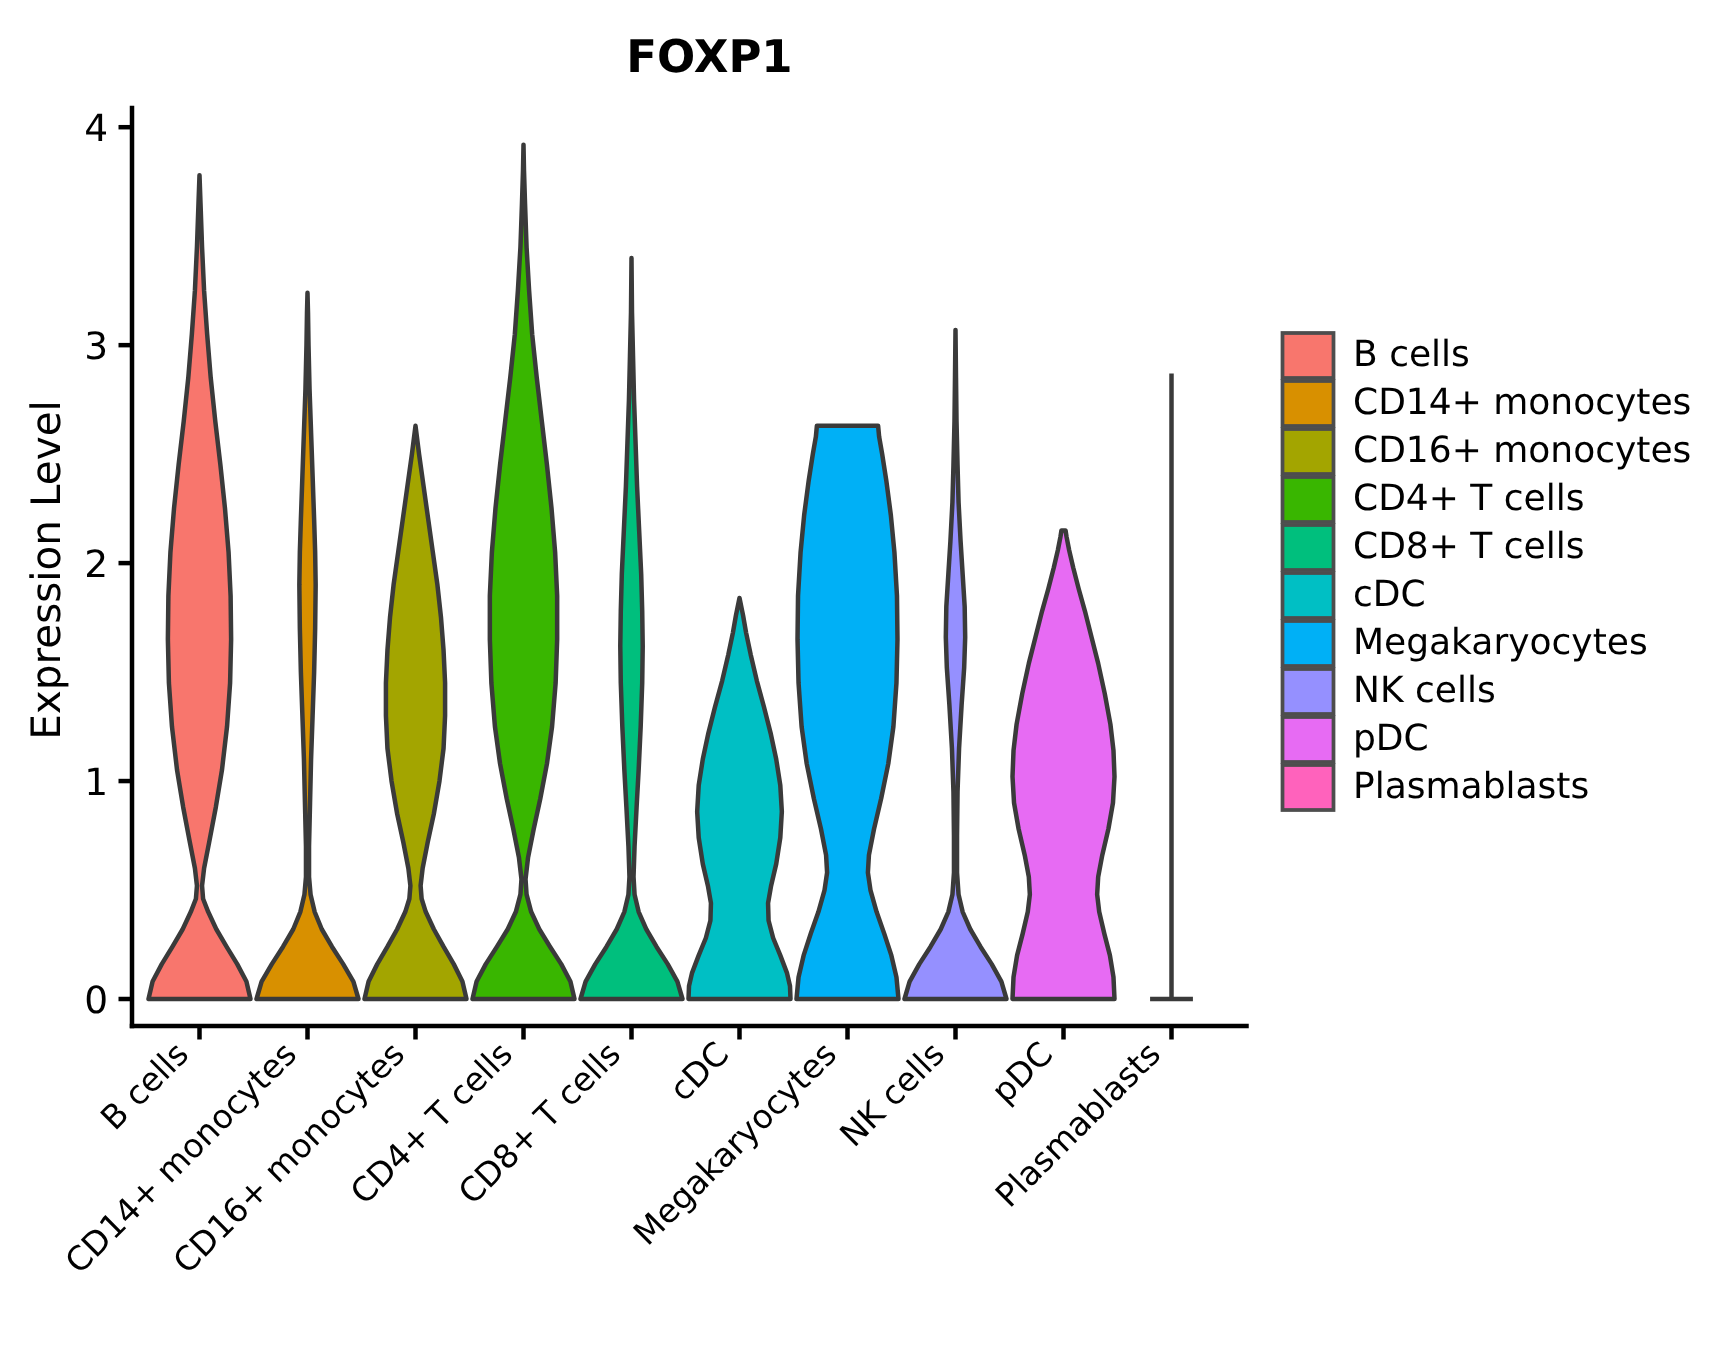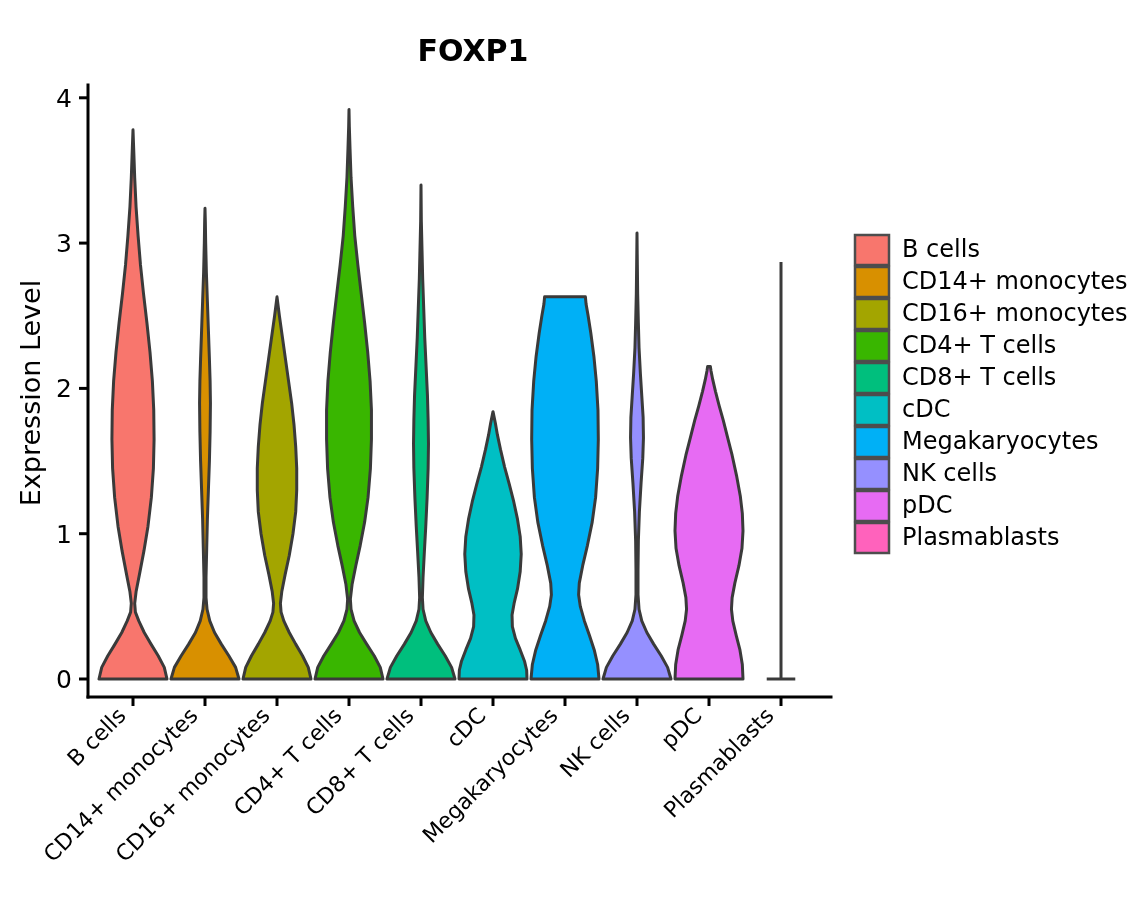--- a/index.html
+++ b/index.html
@@ -10,21 +10,21 @@
   }
   body {
     width: 1140px;
     height: 900px;
     font-family: "DejaVu Sans", "Liberation Sans", sans-serif;
     overflow: hidden;
     position: relative;
   }
   #plot-root {
     position: absolute;
-    left: 0; top: 13px;
+    left: 0; top: 0;
     width: 1140px;
     height: 784px;
   }
   svg.chart-svg {
     display: block;
     width: 1140px;
     height: 900px;
   }
   text { font-family: "DejaVu Sans", "Liberation Sans", sans-serif; fill: #000000; }
   .title-text { font-size: 30px; font-weight: bold; }

